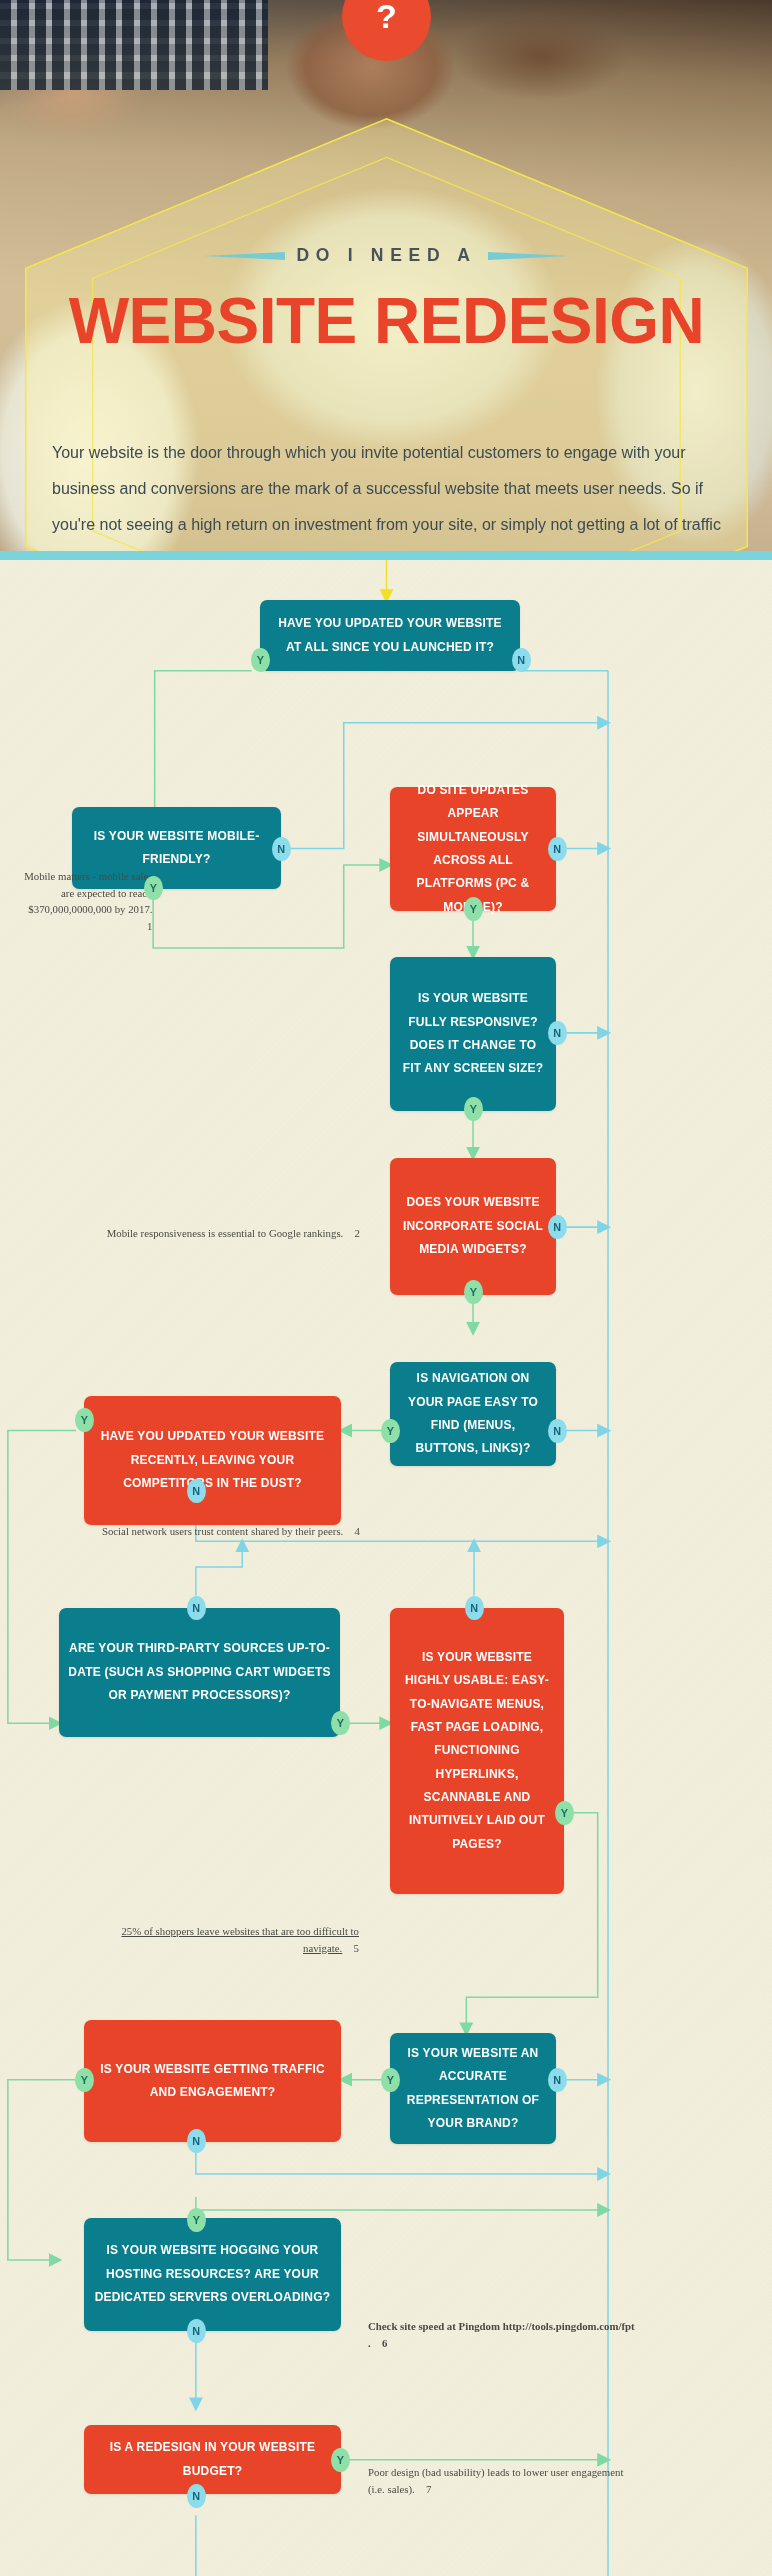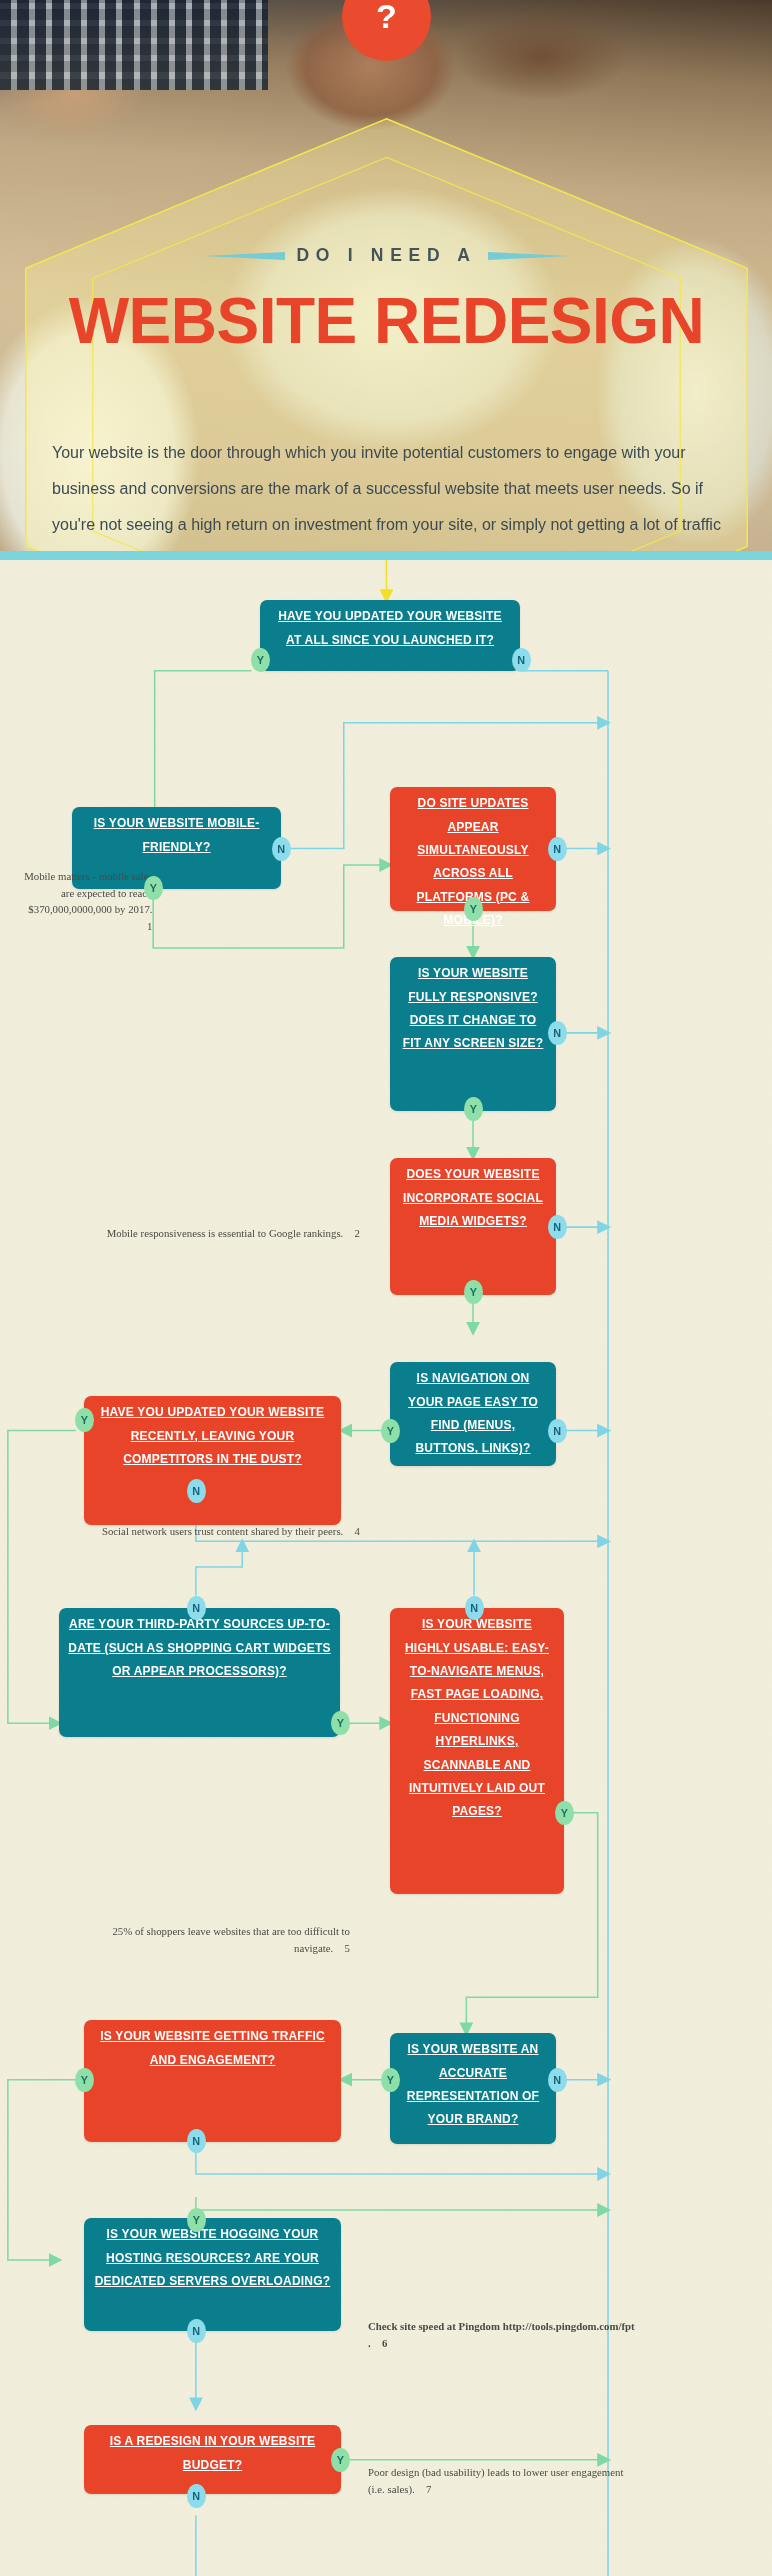--- a/index.html
+++ b/index.html
@@ -98,32 +98,31 @@
     background: #7BD3DC; z-index: 8;
   }
 
   
   #flow { position: absolute; left: 0; top: 560px; width: 773px; height: 2246px; }
   #flow svg.wires { position: absolute; left: 0; top: 0; }
 
   .node {
     position: absolute;
     border-radius: 7.2px;
-    display: flex; align-items: flex-start; justify-content: center;
+    display: flex; align-items: center; justify-content: center;
     text-align: center;
     color: #ffffff;
     font-weight: 700;
     font-size: 12px;
     line-height: 1.95;
     letter-spacing: 0.2px;
     padding: 5.2px 9.3px;
     font-family: "Liberation Sans", sans-serif;
     box-shadow: 0 1px 2.6px rgba(0,0,0,0.10);
     z-index: 3;
-    text-decoration: underline;
   }
   .node.teal   { background: #0A7E8C; }
   .node.orange { background: #E8442A; }
 
   .badge {
     position: absolute;
     width: 18.5px; height: 24px;
     border-radius: 50%;
     display: flex; align-items: center; justify-content: center;
     font-size: 10.8px; font-weight: 700;
@@ -317,21 +316,21 @@
       <span>IS NAVIGATION ON YOUR PAGE EASY TO FIND (MENUS, BUTTONS, LINKS)?</span>
     </div>
     <div class="badge y" style="left:381px; top:859px;">
       <span>Y</span>
       </div>
     <div class="badge n" style="left:548px; top:859px;">
       <span>N</span>
       </div>
 
     <div class="node teal" style="left:59px;  top:1048px; width:281px; height:129px;">
-      <span>ARE YOUR THIRD-PARTY SOURCES UP-TO-DATE (SUCH AS SHOPPING CART WIDGETS OR APPEAR PROCESSORS)?</span>
+      <span>ARE YOUR THIRD-PARTY SOURCES UP-TO-DATE (SUCH AS SHOPPING CART WIDGETS OR PAYMENT PROCESSORS)?</span>
     </div>
     <div class="badge n" style="left:187px; top:1036px;">
       <span>N</span>
       </div>
     <div class="badge y" style="left:331px; top:1151px;">
       <span>Y</span>
       </div>
 
     <div class="node orange" style="left:390px;  top:1048px; width:174px; height:286px;">
       <span>IS YOUR WEBSITE HIGHLY USABLE: EASY-TO-NAVIGATE MENUS, FAST PAGE LOADING, FUNCTIONING HYPERLINKS, SCANNABLE AND INTUITIVELY LAID OUT PAGES?</span>
@@ -388,21 +387,21 @@
     </div>
 
     <div class="note" style="left:77px; top:665px; width:283px; text-align:right;">
       <span>Mobile responsiveness is essential to Google rankings.</span><span class="num">2</span>
     </div>
 
     <div class="note" style="left:77px; top:963px; width:283px; text-align:right;">
       <span>Social network users trust content shared by their peers.</span><span class="num">4</span>
     </div>
 
-    <div class="note" style="left:92px; top:1363px; width:258px; text-align:right;">
+    <div class="note" style="left:101px; top:1363px; width:258px; text-align:right;text-decoration:underline;">
       <span>25% of shoppers leave websites that are too difficult to navigate.</span><span class="num">5</span>
     </div>
 
     <div class="note" style="left:368px; top:1758px; width:268px; text-align:left;font-weight:bold;">
       <span>Check site speed at Pingdom http://tools.pingdom.com/fpt .</span><span class="num">6</span>
     </div>
 
     <div class="note" style="left:368px; top:1904px; width:268px; text-align:left;">
       <span>Poor design (bad usability) leads to lower user engagement (i.e. sales).</span><span class="num">7</span>
     </div>

